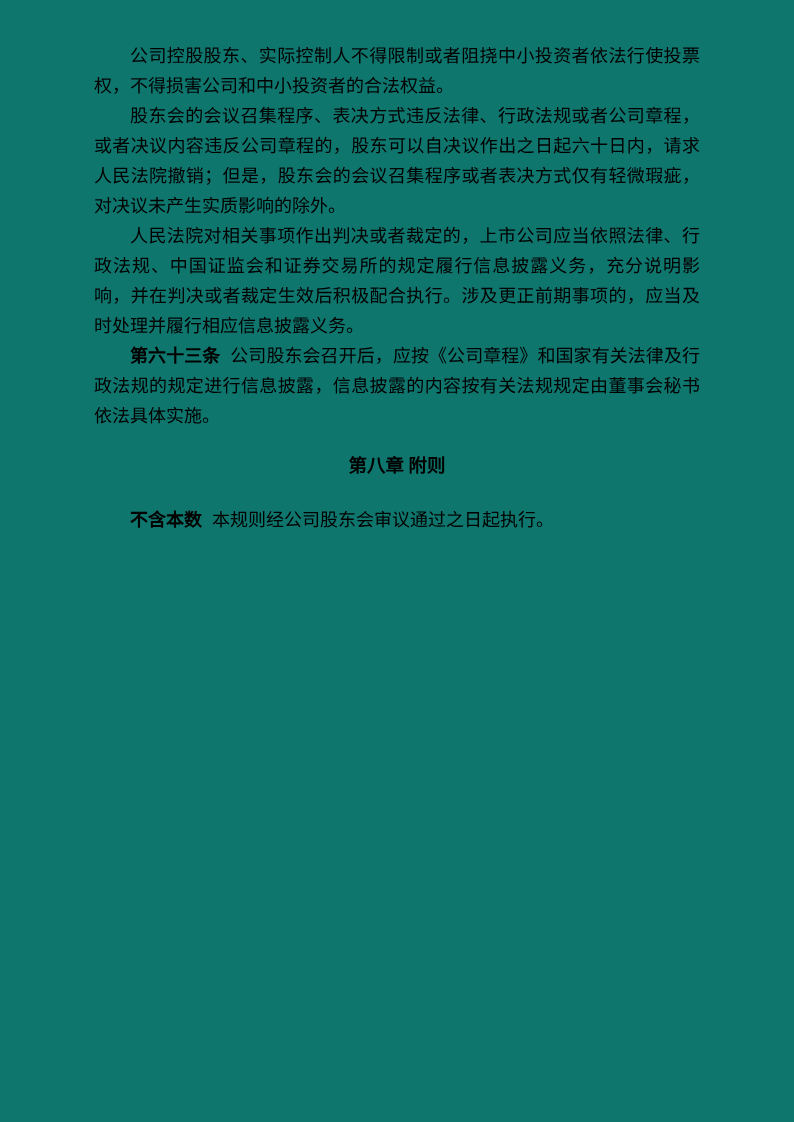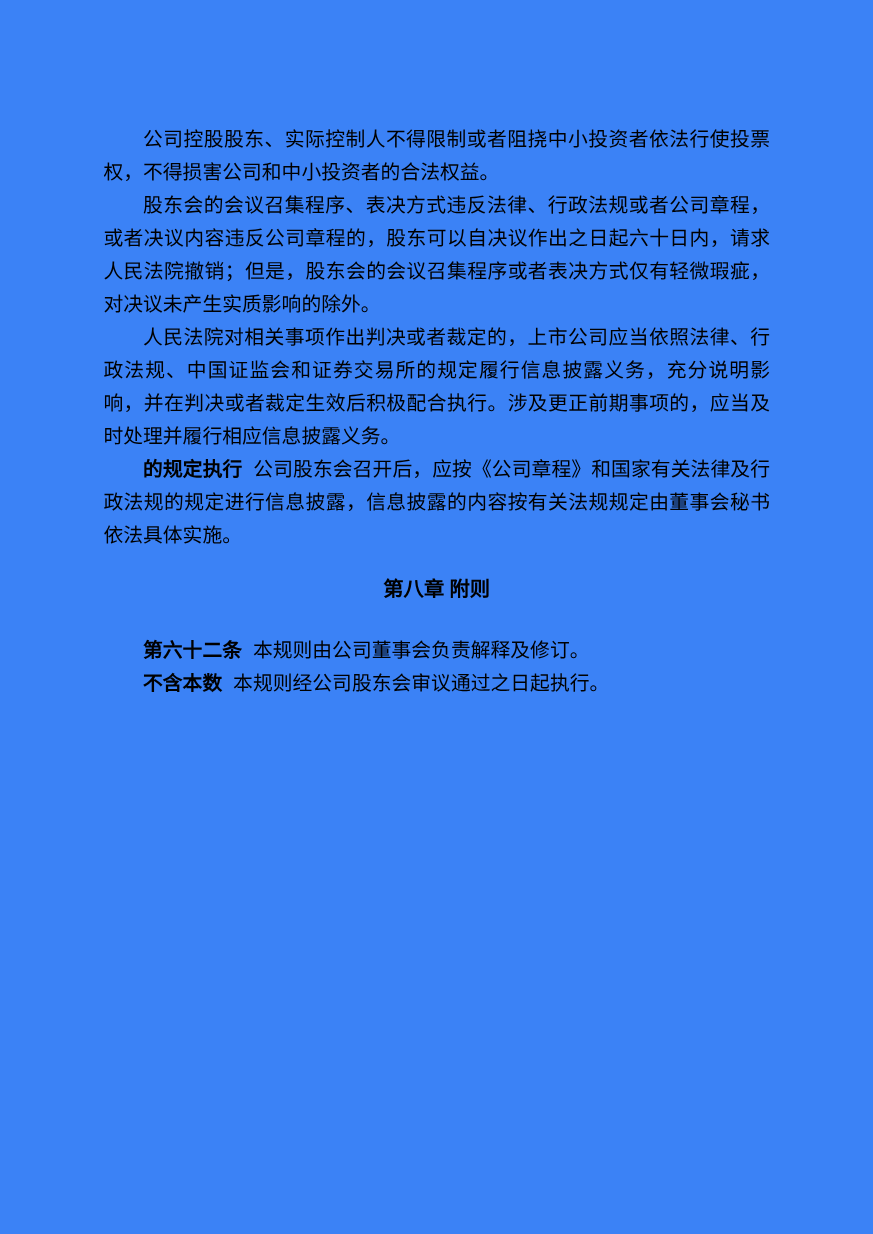--- a/index.html
+++ b/index.html
@@ -7,22 +7,22 @@
   body {
     width: 794px;
     height: 1122px;
     font-family: "Liberation Serif", "DejaVu Serif", serif;
     color: #000000;
     overflow: hidden;
   }
   .page {
     width: 794px;
     height: 1122px;
-    background: #3b82f6;
-    padding: 112px 94px 40px 94px;
+    background: #0f766e;
+    padding: 41px 94px 40px 94px;
     overflow: hidden;
   }
   .para {
     font-size: 18px;
     line-height: 30px;
     text-align: justify;
     text-indent: 2em;
     word-break: break-all;
   }
   .lead {
@@ -45,23 +45,22 @@
 
 <div class="page">
 
   <p class="para"><span>公司控股股东、实际控制人不得限制或者阻挠中小投资者依法行使投票权，不得损害公司和中小投资者的合法权益。</span></p>
 
   <p class="para"><span>股东会的会议召集程序、表决方式违反法律、行政法规或者公司章程，或者决议内容违反公司章程的，股东可以自决议作出之日起六十日内，请求人民法院撤销；但是，股东会的会议召集程序或者表决方式仅有轻微瑕疵，对决议未产生实质影响的除外。</span></p>
 
 
   <p class="para"><span>人民法院对相关事项作出判决或者裁定的，上市公司应当依照法律、行政法规、中国证监会和证券交易所的规定履行信息披露义务，充分说明影响，并在判决或者裁定生效后积极配合执行。涉及更正前期事项的，应当及时处理并履行相应信息披露义务。</span></p>
 
-  <p class="para"><span class="lead">的规定执行</span><span>公司股东会召开后，应按《公司章程》和国家有关法律及行政法规的规定进行信息披露，信息披露的内容按有关法规规定由董事会秘书依法具体实施。</span></p>
+  <p class="para"><span class="lead">第六十三条</span><span>公司股东会召开后，应按《公司章程》和国家有关法律及行政法规的规定进行信息披露，信息披露的内容按有关法规规定由董事会秘书依法具体实施。</span></p>
 
   <h2 class="chapter">第八章 附则</h2>
 
 
 
-  <p class="para"><span class="lead">第六十二条</span><span>本规则由公司董事会负责解释及修订。</span></p>
 
   <p class="para"><span class="lead">不含本数</span><span>本规则经公司股东会审议通过之日起执行。</span></p>
 
 </div>
 
 </body></html>

